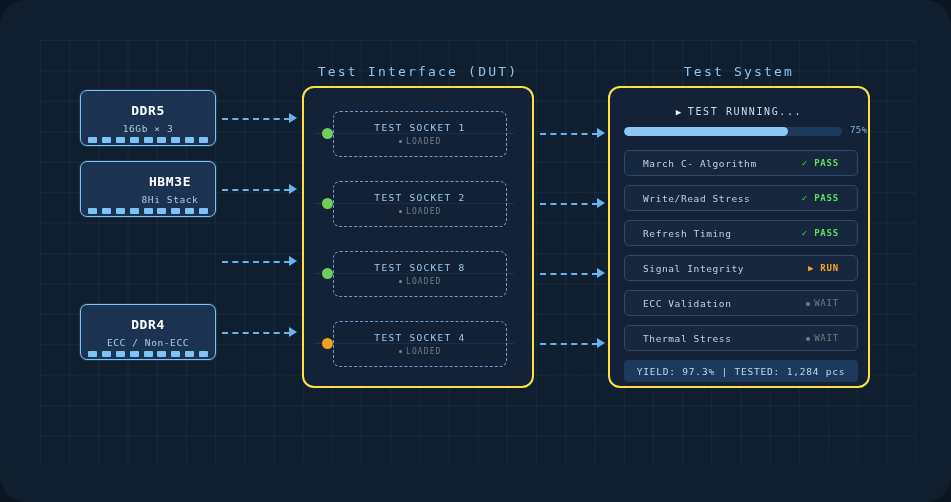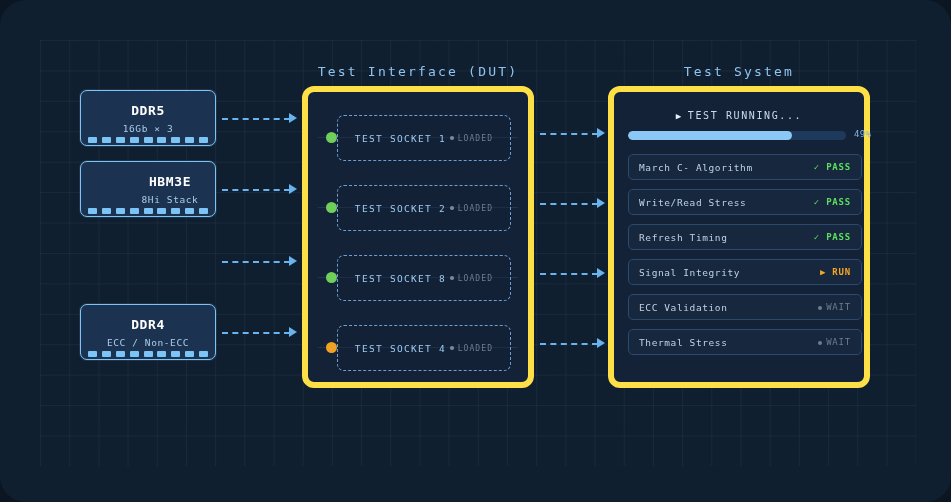--- a/index.html
+++ b/index.html
@@ -82,38 +82,38 @@
     width: 9px;
     height: 6px;
     background: #7cc4f5;
     border-radius: 1px;
   }
 
   
   .panel {
     position: absolute;
     background: #132237;
-    border: 6px solid #fde047;
+    border: 2px solid #fde047;
     border-radius: 12px;
     box-sizing: border-box;
   }
   #dut-panel  { left: 302px; top: 86px;  width: 232px; height: 302px; }
   #sys-panel  { left: 608px; top: 86px;  width: 262px; height: 302px; }
 
   
   .socket {
     position: absolute;
     left: 29px;
     width: 174px;
     height: 46px;
     border: 1.6px dashed #6f9fd0;
     border-radius: 7px;
     box-sizing: border-box;
     display: flex;
-    flex-direction: row;
+    flex-direction: column;
     align-items: center;
     justify-content: center;
     gap: 4px;
     background: rgba(16,32,52,0.35);
   }
   .socket-name {
     color: #9ecbf2;
     font-size: 9.5px;
     letter-spacing: 1.3px;
   }
@@ -186,21 +186,21 @@
     background: #16273e;
     border: 1px solid #2a4straight;
     border: 1px solid #2a4straight;
     border: 1px solid #2b4straight;
     border: 1px solid #2b4a70;
     border-radius: 5px;
     box-sizing: border-box;
     display: flex;
     align-items: center;
     justify-content: space-between;
-    padding: 0 10px;
+    padding: 0 18px;
   }
   .test-name { color: #bed3e6; font-size: 9.5px; letter-spacing: 0.6px; }
   .test-res  { font-size: 9px; font-weight: bold; letter-spacing: 0.8px; white-space: nowrap; }
   .res-pass { color: #5ddf5d; }
   .res-run  { color: #f5a623; }
   .res-wait { color: #6d7d8e; font-weight: normal; }
   .res-wait .dot {
     display: inline-block;
     width: 4px; height: 4px; border-radius: 50%;
     background: #6d7d8e; margin-right: 4px;
@@ -357,21 +357,21 @@
 
   <div class="panel" id="sys-panel">
 
     <div class="run-header">
       <span class="play">▶</span><span>TEST RUNNING...</span>
     </div>
 
     <div id="progress-track">
       <div id="progress-fill" style="width: 75%;"></div>
     </div>
-    <div id="progress-label">49%</div>
+    <div id="progress-label">75%</div>
 
     <div class="test-row" style="top:62px;">
       <span class="test-name">March C- Algorithm</span>
       <span class="test-res res-pass"><span>✓</span> <span>PASS</span></span>
     </div>
 
     <div class="test-row" style="top:97px;">
       <span class="test-name">Write/Read Stress</span>
       <span class="test-res res-pass"><span>✓</span> <span>PASS</span></span>
     </div>
@@ -389,15 +389,16 @@
     <div class="test-row" style="top:202px;">
       <span class="test-name">ECC Validation</span>
       <span class="test-res res-wait"><i class="dot"></i><span>WAIT</span></span>
     </div>
 
     <div class="test-row" style="top:237px;">
       <span class="test-name">Thermal Stress</span>
       <span class="test-res res-wait"><i class="dot"></i><span>WAIT</span></span>
     </div>
 
+    <div id="yield-bar">YIELD: 97.3% | TESTED: 1,284 pcs</div>
   </div>
 
 </div>
 
 </body></html>

